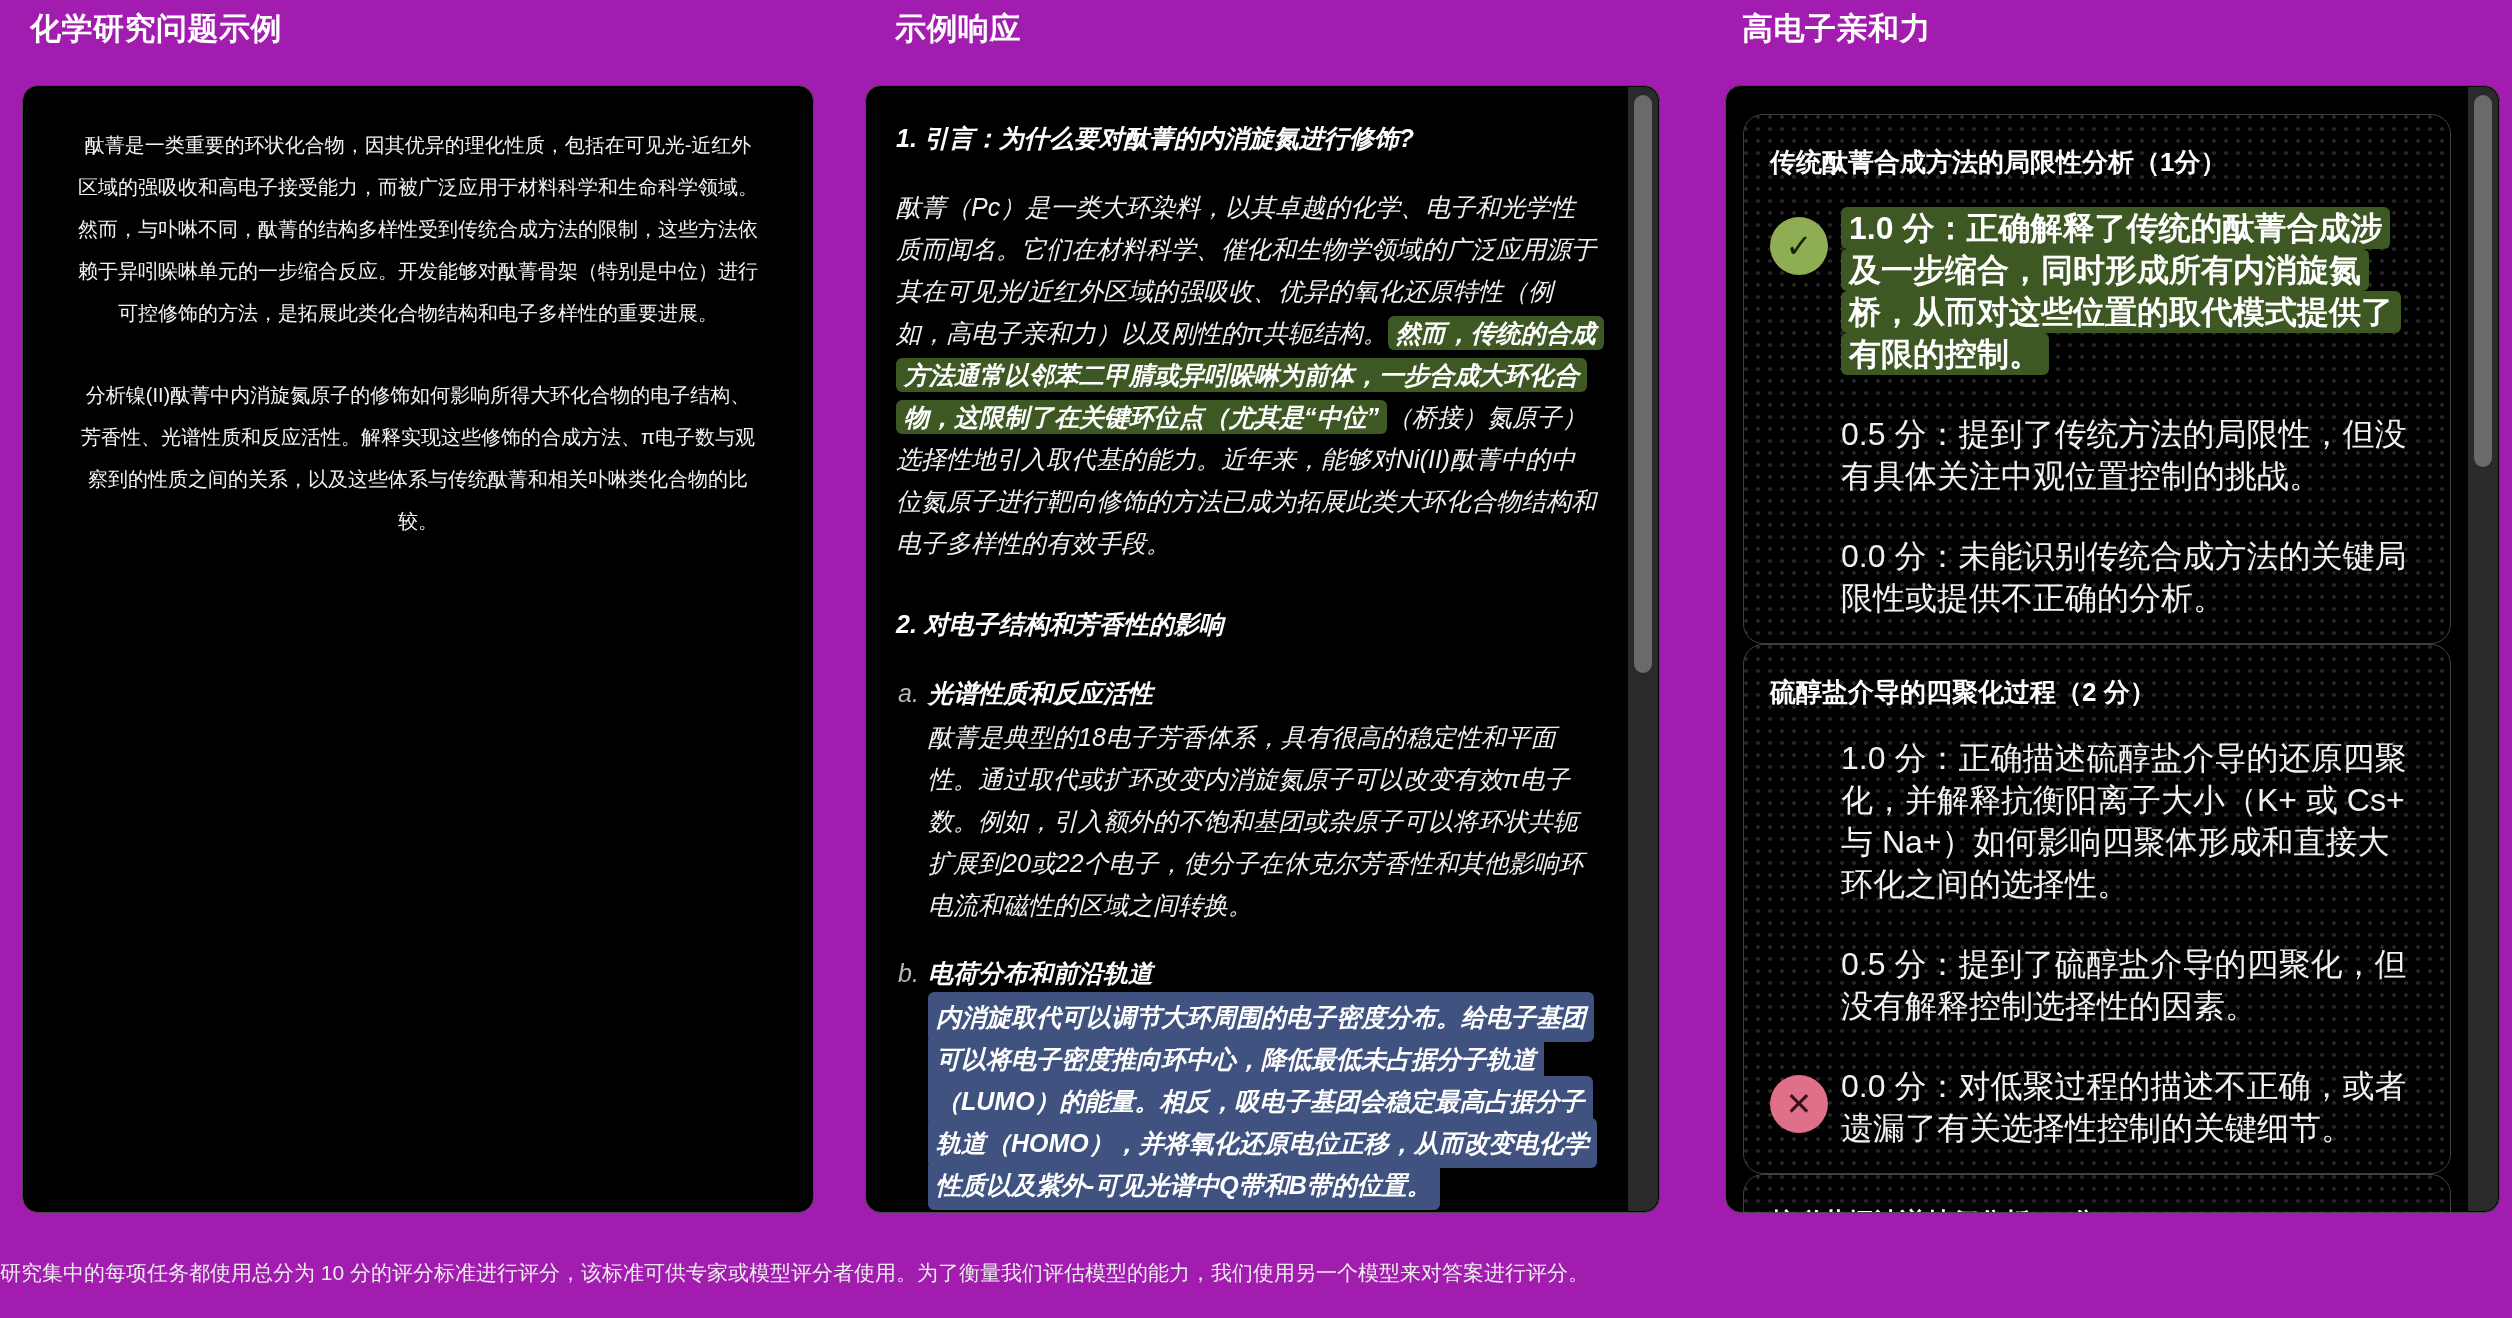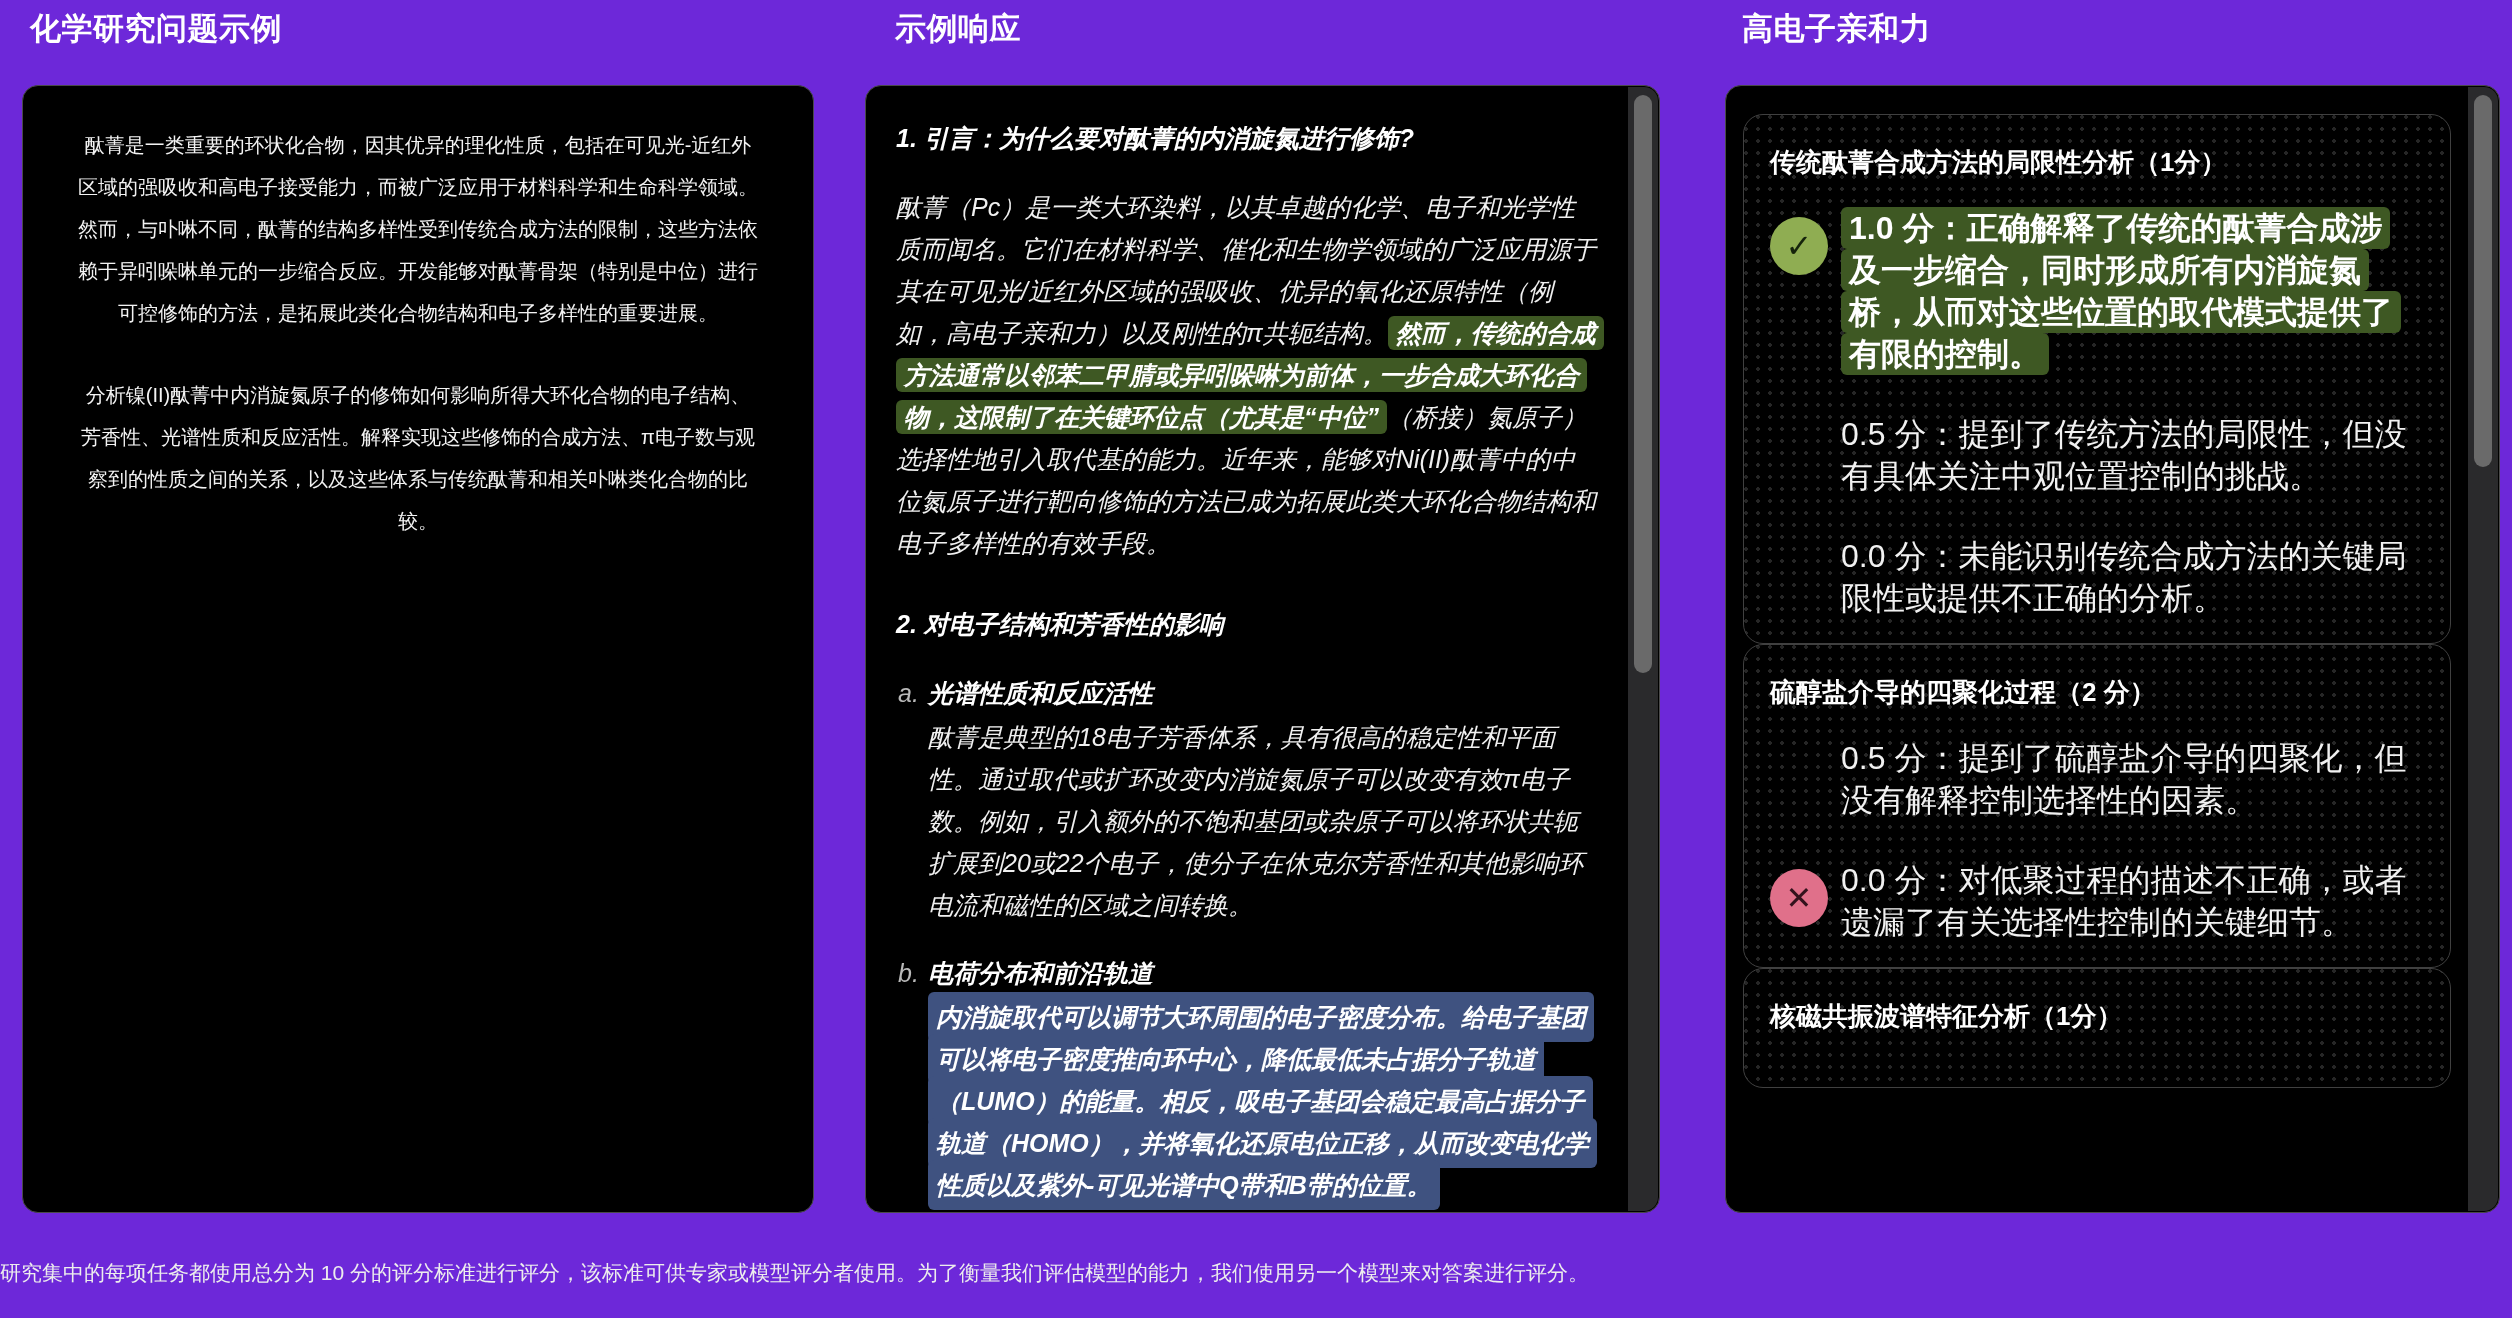--- a/index.html
+++ b/index.html
@@ -1,17 +1,17 @@
 <!DOCTYPE html>
 <html><head>
 <meta charset="utf-8">
 <style>
   html,body{margin:0;padding:0;background:#000;}
   .page{
-    position:relative;width:2512px;height:1318px;background:#6d28d9;overflow:hidden;
+    position:relative;width:2512px;height:1318px;background:#a21caf;overflow:hidden;
     font-family:"Liberation Sans","DejaVu Sans",sans-serif;color:#f2f2f2;text-decoration:underline;
   }
   .col-title{
     position:absolute;top:8px;font-size:31px;font-weight:700;color:#fff;letter-spacing:.5px;
   }
   .panel{
     position:absolute;top:85px;height:1128px;background:#000;
     border:1.5px solid #4a4a4a;border-radius:16px;box-sizing:border-box;overflow:hidden;
   }
   
@@ -133,20 +133,24 @@
               <div class="icon-cell"></div>
               <div class="rubric-text">0.0 分：未能识别传统合成方法的关键局限性或提供不正确的分析。</div>
             </div>
           </div>
         </div>
         <div class="rubric-card">
           <div class="rubric-title">硫醇盐介导的四聚化过程（2 分）</div>
           <div class="rubric-items">
             <div class="rubric-item">
               <div class="icon-cell"></div>
+              <div class="rubric-text">1.0 分：正确描述硫醇盐介导的还原四聚化，并解释抗衡阳离子大小（K+ 或 Cs+ 与 Na+）如何影响四聚体形成和直接大环化之间的选择性。</div>
+            </div>
+            <div class="rubric-item">
+              <div class="icon-cell"></div>
               <div class="rubric-text">0.5 分：提到了硫醇盐介导的四聚化，但没有解释控制选择性的因素。</div>
             </div>
             <div class="rubric-item">
               <div class="icon-cell">
                 <div class="icon-circle icon-x">✕</div>
               </div>
               <div class="rubric-text">0.0 分：对低聚过程的描述不正确，或者遗漏了有关选择性控制的关键细节。</div>
             </div>
           </div>
         </div>

